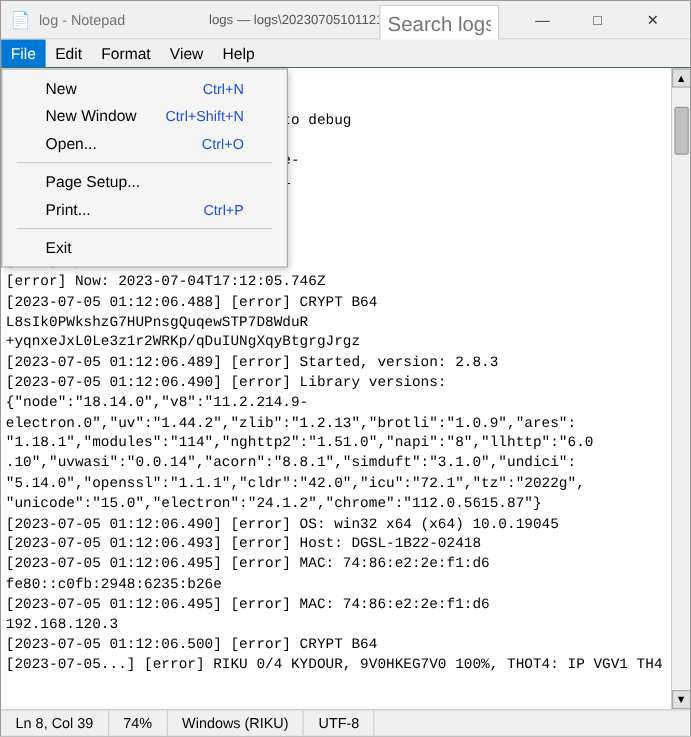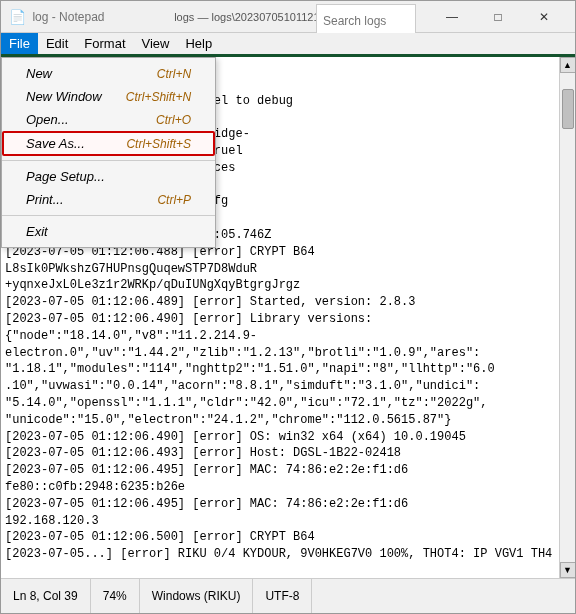--- a/index.html
+++ b/index.html
@@ -58,21 +58,21 @@
       background: transparent;
       border: none;
       color: #333;
     }
 
     .menu-bar {
       background: #f0f0f0;
       height: 24px;
       display: flex;
       align-items: center;
-      border-bottom: 3px solid #14532d;
+      border-bottom: 1px solid #14532d;
       position: relative;
     }
 
     .menu-item {
       padding: 2px 8px;
       height: 100%;
       display: flex;
       align-items: center;
       cursor: pointer;
       font-size: 13px;
@@ -84,22 +84,21 @@
       top: 24px;
       left: 0;
       z-index: 100;
     }
 
     .dropdown-menu {
       background: #f5f5f5;
       border: 1px solid #aaa;
       box-shadow: 2px 2px 6px rgba(0,0,0,0.2);
       min-width: 200px;
-      padding: 4px 0;
-      font-style: italic;
+      padding: 4px 12px;
     }
 
     .menu-entry {
       display: flex;
       justify-content: space-between;
       align-items: center;
       padding: 4px 24px 4px 24px;
       cursor: pointer;
       font-size: 13px;
       color: #000;
@@ -108,21 +107,21 @@
 
     .menu-entry.highlighted {
       background: transparent;
       border: 2px solid #e00;
       border-radius: 2px;
       padding: 2px 22px;
     }
 
     .menu-shortcut {
       margin-left: 24px;
-      color: #a16207;
+      color: #1d4ed8;
       font-size: 12px;
     }
 
     .menu-separator {
       height: 1px;
       background: #ccc;
       margin: 4px 0;
     }
 
     .content-area {
@@ -168,21 +167,21 @@
       background: #e0e0e0;
       border: 1px solid #aaa;
       display: flex;
       align-items: center;
       justify-content: center;
       font-size: 9px;
       cursor: pointer;
     }
 
     .status-bar {
-      height: 35px;
+      height: 22px;
       background: #f0f0f0;
       border-top: 1px solid #ccc;
       display: flex;
       align-items: center;
       font-size: 12px;
       gap: 0;
     }
 
     .status-section {
       padding: 0 12px;
@@ -205,21 +204,21 @@
 
 <div class="window">
 
   <div class="title-bar">
     <div class="title-bar-left">
       <span style="font-size:14px;">📄</span>
       <span class="title-text">log - Notepad</span>
     </div>
     <div style="flex:1; text-align:center; font-size:11px; color:#555;">logs — logs\20230705101121_1:8000</div>
     <div style="position:absolute; right:160px; top:4px;">
-      <input class="search-input" style="border: 1px solid rgb(204, 204, 204); padding: 14px 6px; font-size: 12px; height: 34px; width: 100px;" placeholder="Search logs">
+      <input class="search-input" style="border: 1px solid rgb(204, 204, 204); padding: 14px 6px; font-size: 17px; height: 34px; width: 100px;" placeholder="Search logs">
     </div>
     <div class="title-bar-right">
       <button class="title-btn">—</button>
       <button class="title-btn">□</button>
       <button class="title-btn close">✕</button>
     </div>
   </div>
 
   <div class="menu-bar">
     <div class="menu-item active">File</div>
@@ -234,24 +233,20 @@
           <span>New</span>
           <span class="menu-shortcut">Ctrl+N</span>
         </div>
         <div class="menu-entry">
           <span>New Window</span>
           <span class="menu-shortcut">Ctrl+Shift+N</span>
         </div>
         <div class="menu-entry">
           <span>Open...</span>
           <span class="menu-shortcut">Ctrl+O</span>
-        </div>
-        <div class="menu-entry highlighted" style="border:2px solid #cc0000; border-radius:2px; background:#fff8f8; padding:3px 22px;">
-          <span>Save As...</span>
-          <span class="menu-shortcut">Ctrl+Shift+S</span>
         </div>
         <div class="menu-separator"></div>
         <div class="menu-entry">
           <span>Page Setup...</span>
           <span class="menu-shortcut"></span>
         </div>
         <div class="menu-entry">
           <span>Print...</span>
           <span class="menu-shortcut">Ctrl+P</span>
         </div>

